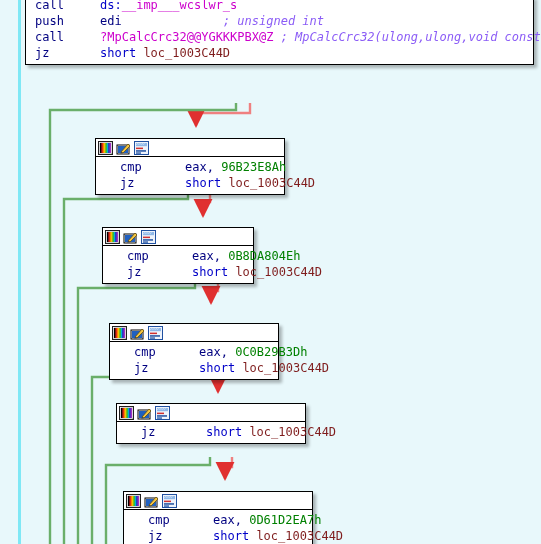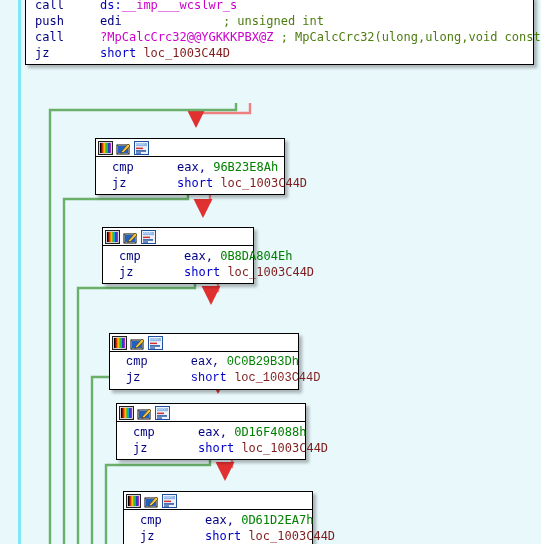--- a/index.html
+++ b/index.html
@@ -72,31 +72,31 @@
   .node-body {
     padding: 2px 0 3px 0;
     background: #ffffff;
   }
 
   .ins-line {
     height: 16px;
     line-height: 16px;
     font-size: 12px;
     white-space: pre;
-    padding-left: 16px;
+    padding-left: 24px;
   }
 
   .mnem  { color: #000080; }
   .oper  { color: #000080; }
   .num   { color: #008000; }
   .kw    { color: #0000c8; }
   .loc   { color: #7f1d1d; }
   .imp   { color: #cc00cc; }
   .seg   { color: #0000c8; }
-  .cmt   { color: #4d7c0f; }
+  .cmt   { color: #8b5cf6; font-style: italic; }
 
   
   #node-entry {
     left: 25px;
     top: -4px;
     width: 509px;
   }
   #node-entry .node-body { padding-top: 0; }
   #node-entry .ins-line  { padding-left: 9px; }
 </style>
@@ -228,21 +228,21 @@
             <rect x="2" y="6.6" width="7" height="1.5" fill="#d03030"></rect>
             <rect x="2" y="9.2" width="10" height="1.5" fill="#2050a0"></rect>
             <rect x="2" y="11.4" width="5" height="1.3" fill="#2050a0"></rect>
           </svg>
         </div>
         <div class="node-body">
           <div class="ins-line"><span class="mnem">cmp</span>      <span class="oper">eax, </span><span class="num">0B8DA804Eh</span></div>
           <div class="ins-line"><span class="mnem">jz</span>       <span class="kw">short </span><span class="loc">loc_1003C44D</span></div>
         </div>
       </div>
-      <div class="node" style="left: 109px; top: 333px; width: 190px; font-family: Liberation Mono, monospace;">
+      <div class="node" style="left: 109px; top: 323px; width: 170px;">
         <div class="node-titlebar">
           <svg class="tb-icon" viewBox="0 0 15 14">
             <rect x="0" y="0" width="15" height="14" fill="#202020"></rect>
             <rect x="2.00" y="2" width="1.68" height="10" fill="#000000"></rect>
             <rect x="3.38" y="2" width="1.68" height="10" fill="#d01818"></rect>
             <rect x="4.75" y="2" width="1.68" height="10" fill="#ff7f00"></rect>
             <rect x="6.13" y="2" width="1.68" height="10" fill="#ffd800"></rect>
             <rect x="7.50" y="2" width="1.68" height="10" fill="#30c030"></rect>
             <rect x="8.88" y="2" width="1.68" height="10" fill="#00b0d8"></rect>
             <rect x="10.25" y="2" width="1.68" height="10" fill="#3030d0"></rect>
@@ -292,21 +292,20 @@
           <svg class="tb-icon" viewBox="0 0 15 14">
             <rect x="0.5" y="0.5" width="14" height="13" fill="#eef3fb" stroke="#2050a0" stroke-width="1"></rect>
             <rect x="2" y="2" width="11" height="3.2" fill="#8fb8e8"></rect>
             <path d="M2.5 3.6 l1 -1.2 M4.2 3.6 l1 -1.2 M5.9 3.6 l1 -1.2 M7.6 3.6 l1 -1.2 M9.3 3.6 l1 -1.2" stroke="#ffffff" stroke-width="0.7"></path>
             <rect x="2" y="6.6" width="7" height="1.5" fill="#d03030"></rect>
             <rect x="2" y="9.2" width="10" height="1.5" fill="#2050a0"></rect>
             <rect x="2" y="11.4" width="5" height="1.3" fill="#2050a0"></rect>
           </svg>
         </div>
         <div class="node-body">
-          <div class="ins-line"><span class="mnem">cmp</span>      <span class="oper">eax, </span><span class="num">0D16F4088h</span></div>
           <div class="ins-line"><span class="mnem">jz</span>       <span class="kw">short </span><span class="loc">loc_1003C44D</span></div>
         </div>
       </div>
       <div class="node" style="left: 123px; top: 491px; width: 190px;">
         <div class="node-titlebar">
           <svg class="tb-icon" viewBox="0 0 15 14">
             <rect x="0" y="0" width="15" height="14" fill="#202020"></rect>
             <rect x="2.00" y="2" width="1.68" height="10" fill="#000000"></rect>
             <rect x="3.38" y="2" width="1.68" height="10" fill="#d01818"></rect>
             <rect x="4.75" y="2" width="1.68" height="10" fill="#ff7f00"></rect>

